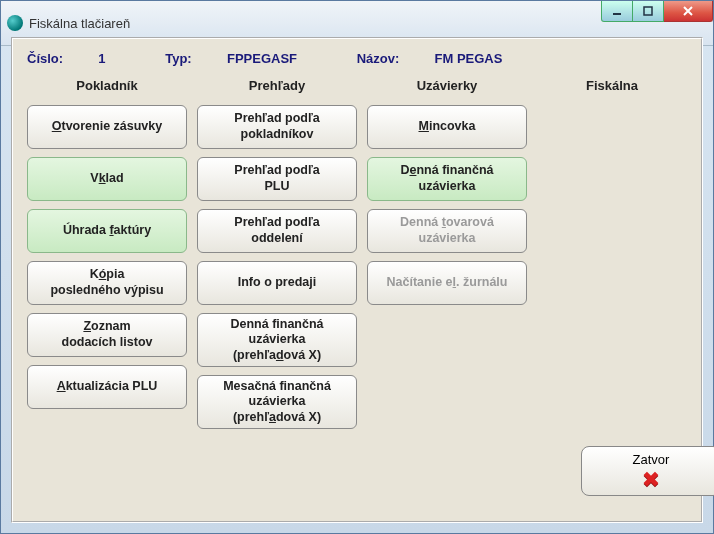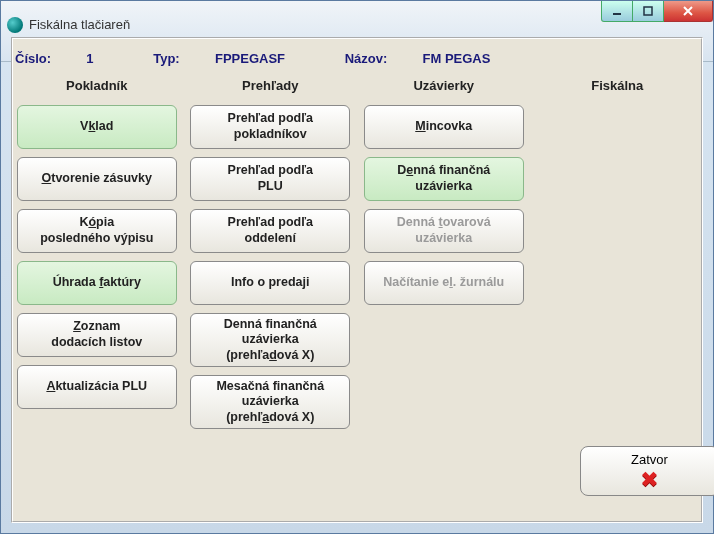--- a/index.html
+++ b/index.html
@@ -1,25 +1,25 @@
 <!DOCTYPE html>
 <html><head>
   <meta charset="utf-8">
   <style>
     body{margin:0;font-family:"Segoe UI",Tahoma,sans-serif;font-size:13px;background:#b0c4de;width:714px;height:534px;overflow:hidden}
     .window{width:714px;height:534px;background:linear-gradient(#d8e6f2,#c8d8e8);border:1px solid #5a7aa0;box-sizing:border-box;position:relative}
-    .titlebar{height:28px;background:linear-gradient(#f0f4f8,#d8e4f0);border-bottom:1px solid #a8bac8;display:flex;align-items:flex-start;padding:16px 4px;position:relative}
+    .titlebar{height:28px;background:linear-gradient(#f0f4f8,#d8e4f0);border-bottom:1px solid #a8bac8;display:flex;align-items:center;padding:8px 4px;position:relative}
     .titlebar-icon{width:16px;height:16px;border-radius:50%;background:radial-gradient(circle at 35% 35%,#5cc,#077 70%);margin:0 6px 0 2px}
     .titlebar-title{color:#333;font-size:13px}
     .win-controls{position:absolute;right:0;top:0;display:flex;height:20px}
     .win-btn{width:30px;height:20px;border:1px solid #4a6;border-top:none;background:linear-gradient(#cfe,#9cd);display:flex;align-items:center;justify-content:center;font-size:11px;color:#234;cursor:pointer}
     .win-btn.close-btn{width:48px;background:linear-gradient(#e98,#d54 60%,#c33);border-color:#a33;color:#fff;border-top-right-radius:0;border-bottom-right-radius:3px}
     .win-btn+.win-btn{border-left:none}
     .win-btn:first-child{border-bottom-left-radius:3px}
-    .content{position:absolute;left:10px;top:36px;right:10px;bottom:10px;background:#e8e4d8;border:2px groove #fff;box-sizing:border-box;padding:10px 2px}
+    .content{position:absolute;left:10px;top:36px;right:10px;bottom:10px;background:#e8e4d8;border:2px groove #fff;box-sizing:border-box;padding:10px 14px}
     .info-row{font-weight:bold;color:#1a1a7a;font-size:13px;margin:2px 0 10px}
     .info-row span{display:inline-block;margin-right:28px}
     .cols{display:flex;gap:10px}
     .col{flex:1;display:flex;flex-direction:column;align-items:center;gap:8px}
     .col-head{font-weight:bold;color:#222;margin:2px 4px 4px;font-size:13px}
     .btn{width:160px;height:44px;border:1px solid #8a8a8a;border-radius:6px;background:linear-gradient(#ffffff,#e8e6de);color:#222;font-size:12.5px;font-weight:bold;font-family:inherit;line-height:1.25;display:flex;align-items:center;justify-content:center;text-align:center;padding:0 6px;box-sizing:border-box;cursor:pointer}
     .btn.tall{height:54px}
     .btn.green{background:linear-gradient(#e4f6e0,#c8eac2);border-color:#8ab88a}
     .btn.disabled{color:#9a9a9a;cursor:default}
     .col4{position:relative}
@@ -67,31 +67,31 @@
       <span>
         <span>Názov:</span>
         &nbsp;<span>FM PEGAS</span>
       </span>
     </div>
 
     <div class="cols">
 
       <div class="col">
         <div class="col-head">Pokladník</div>
+        <button class="btn">
+            <span><u>O</u>tvorenie zásuvky</span>
+          </button>
         <button class="btn green">
             <span>V<u>k</u>lad</span>
           </button>
-        <button class="btn">
-            <span><u>O</u>tvorenie zásuvky</span>
+        <button class="btn green">
+            <span>Úhrada <u>f</u>aktúry</span>
           </button>
         <button class="btn">
             <span>K<u>ó</u>pia<br>posledného výpisu</span>
-          </button>
-        <button class="btn green">
-            <span>Úhrada <u>f</u>aktúry</span>
           </button>
         <button class="btn">
             <span><u>Z</u>oznam<br>dodacích listov</span>
           </button>
         <button class="btn">
             <span><u>A</u>ktualizácia PLU</span>
           </button>
       </div>
 
       <div class="col">

